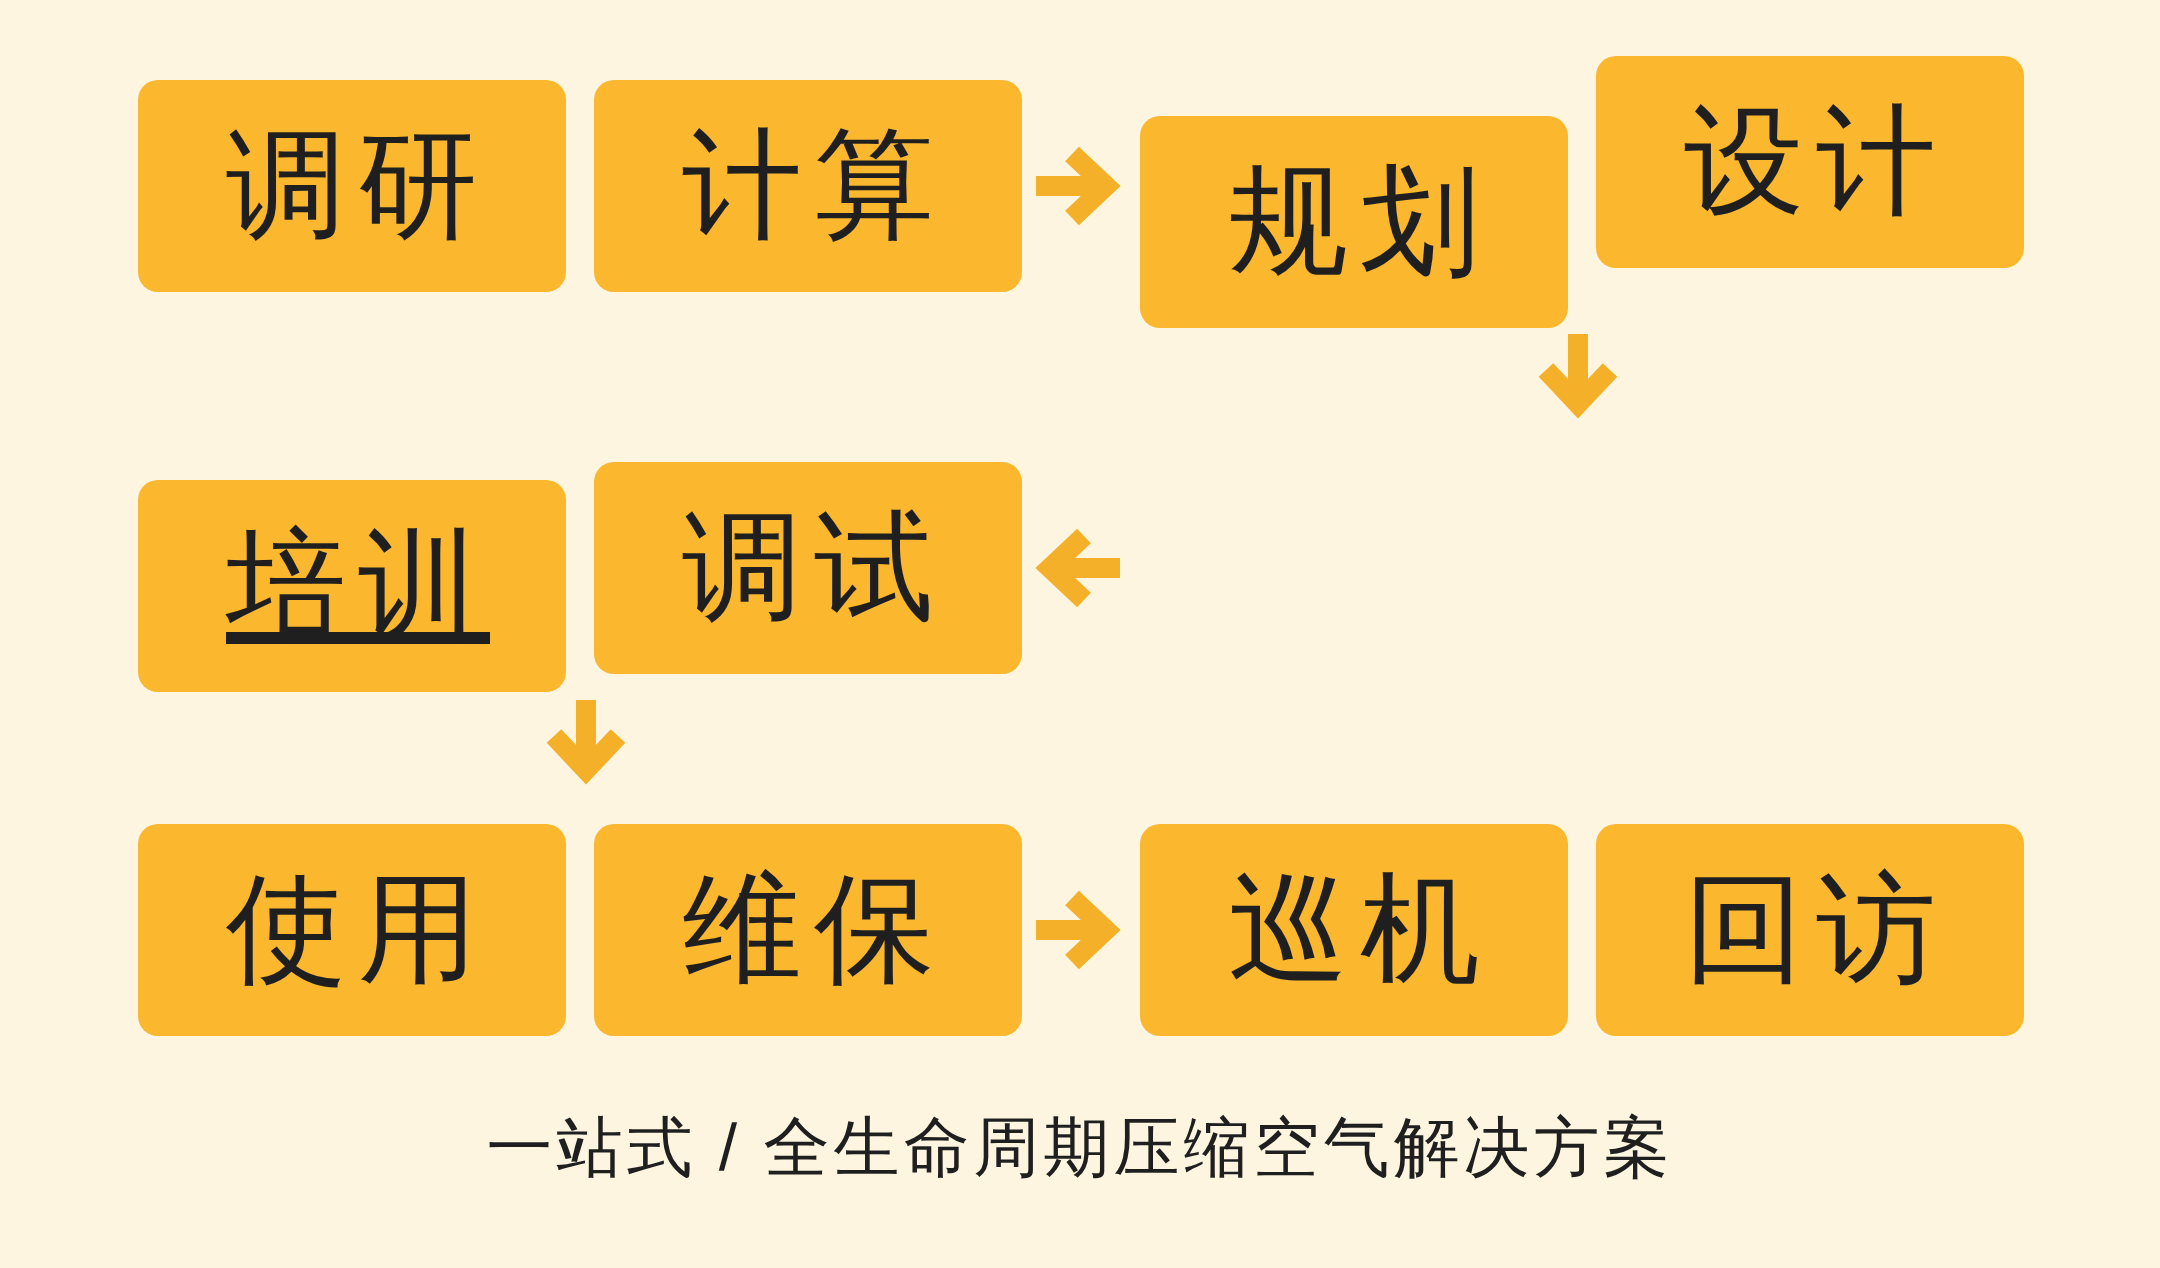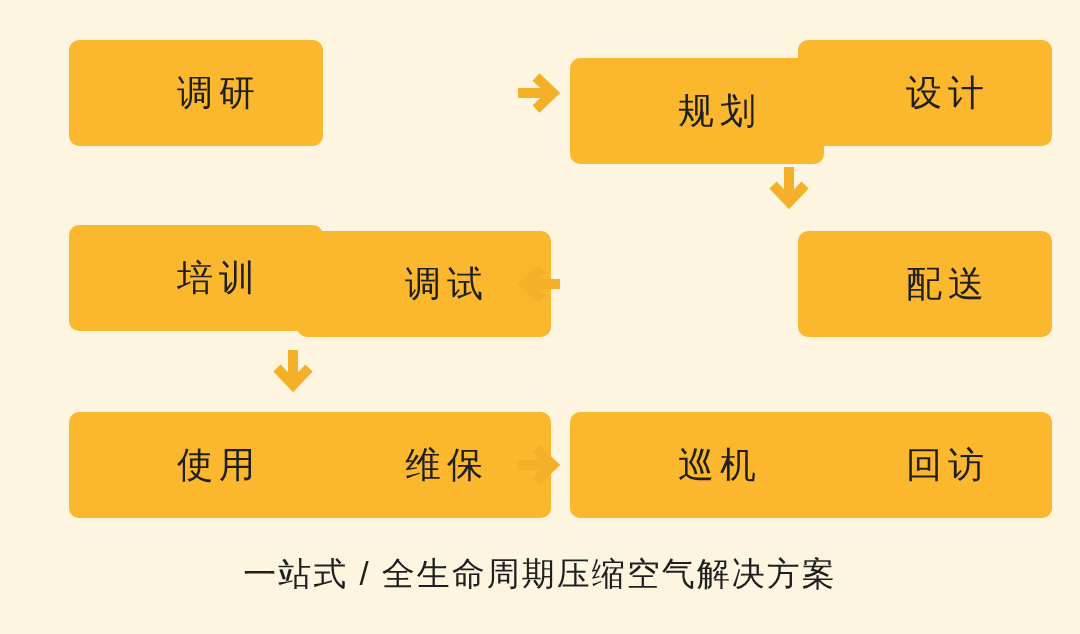--- a/index.html
+++ b/index.html
@@ -12,28 +12,27 @@
     width:1080px;height:634px;
     background:var(--bg-color,#FDF5E0);
     overflow:hidden;
   }
   .step-box{
     position:absolute;
     width:214px;height:106px;
     background:var(--box-color,#FBB72E);
     border-radius:10px;
     display:flex;align-items:center;justify-content:center;
-    font-size:36px;
+    font-size:60px;
     font-weight:500;
     color:var(--text-color,#1F1F1F);
     letter-spacing:6px;
     text-indent:6px;
     line-height:1;
     user-select:none;
-    padding-left:40px;
   }
   .arrow{
     position:absolute;
     display:block;
   }
   .arrow path{
     stroke:var(--arrow-color,#F5B02A);
     stroke-width:10;
     fill:none;
     stroke-linejoin:miter;
@@ -48,39 +47,39 @@
     letter-spacing:2px;
     color:var(--text-color,#1F1F1F);
   }
 </style>
 </head>
 <body>
 
 <div class="canvas">
 
   <div class="step-box" style="left:69px;top:40px;">调研</div>
+  <div class="step-box" style="left:297px;top:40px;">计算</div>
   <svg class="arrow" style="left:516px;top:72px;" width="48" height="42" viewBox="0 0 48 42">
     <path d="M2 21 H33"></path>
     <path d="M20 5 L37 21 L20 37"></path>
   </svg>
   <div class="step-box" style="left:570px;top:40px;margin-top:18px;">规划</div>
-  <div class="step-box" style="left:798px;top:40px;">设计</div>
+  <div class="step-box" style="left:798px;top:28px;">设计</div>
 
   <svg class="arrow" style="left:768px;top:165px;" width="42" height="48" viewBox="0 0 42 48">
     <path d="M21 2 V33"></path>
     <path d="M5 20 L21 37 L37 20"></path>
   </svg>
 
-  <div class="step-box" style="left:69px;top:225px;">培训</div>
+  <div class="step-box" style="left:69px;top:240px;text-decoration:underline;">培训</div>
   <div class="step-box" style="left:297px;top:231px;text-align:right;">调试</div>
   <svg class="arrow" style="left:514px;top:263px;" width="48" height="42" viewBox="0 0 48 42">
     <path d="M46 21 H15"></path>
     <path d="M28 5 L11 21 L28 37"></path>
   </svg>
-  <div class="step-box" style="left:798px;top:231px;">配送</div>
 
   <svg class="arrow" style="left:272px;top:348px;" width="42" height="48" viewBox="0 0 42 48">
     <path d="M21 2 V33"></path>
     <path d="M5 20 L21 37 L37 20"></path>
   </svg>
 
   <div class="step-box" style="left:297px;top:412px;">维保</div>
   <div class="step-box" style="left:69px;top:412px;">使用</div>
   <svg class="arrow" style="left:516px;top:444px;" width="48" height="42" viewBox="0 0 48 42">
     <path d="M2 21 H33"></path>

